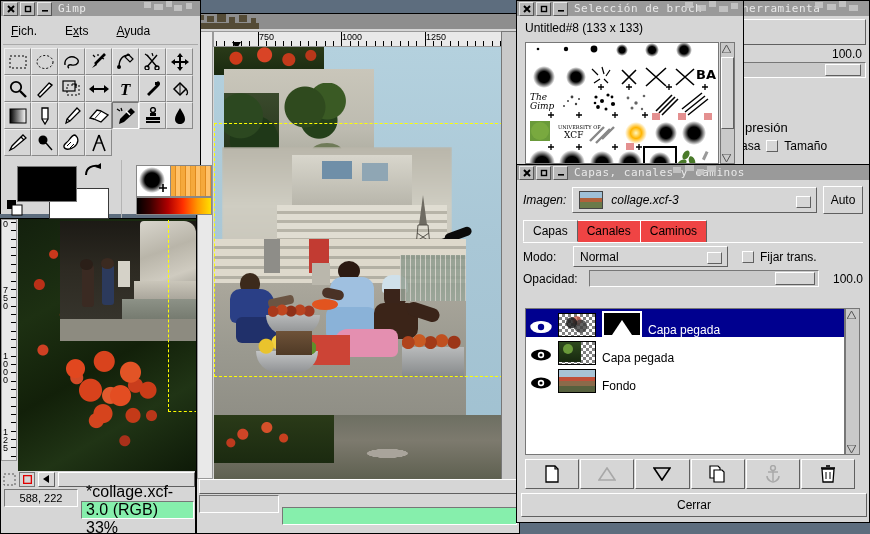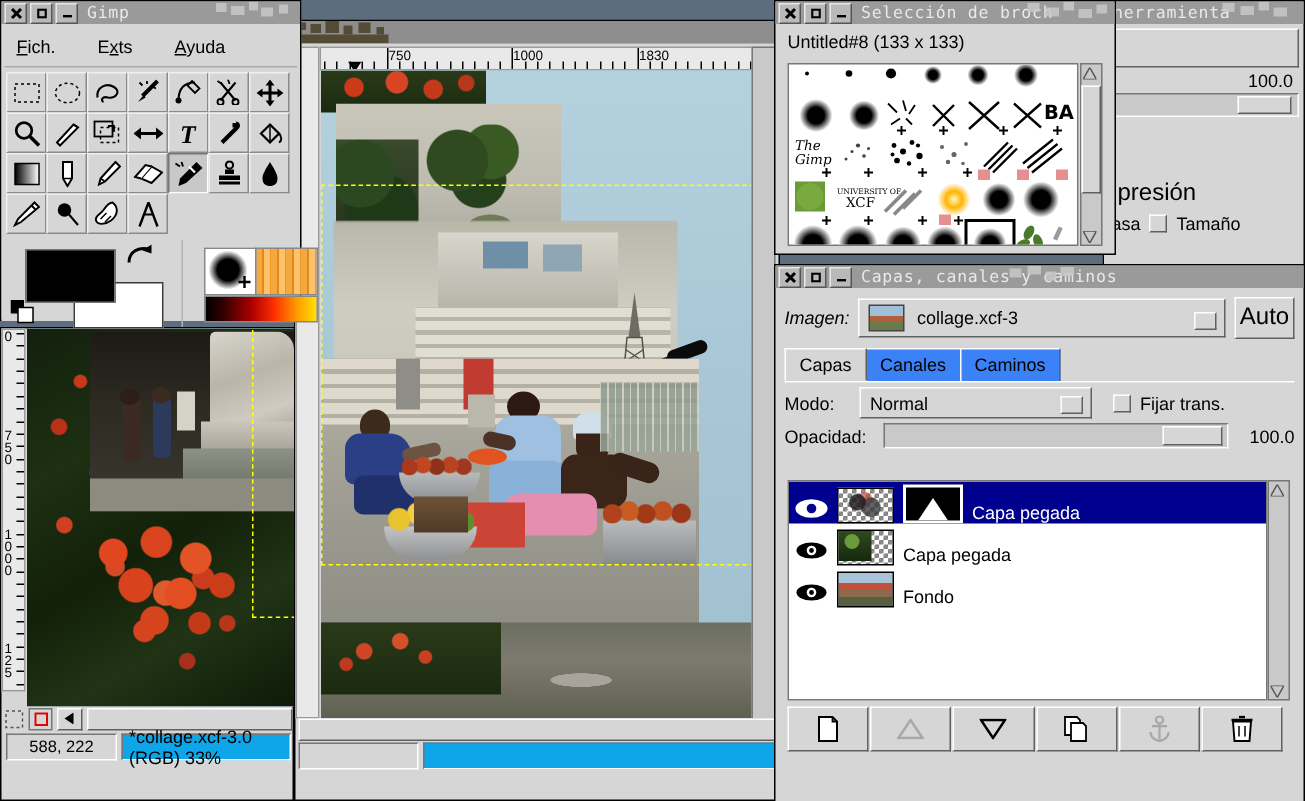--- a/index.html
+++ b/index.html
@@ -69,39 +69,39 @@
   .rulerH{height:16px;background:#e9e9e9;position:relative;overflow:hidden;
           border:1px solid #999;box-sizing:border-box;}
   .rulerV{width:16px;background:#e9e9e9;position:relative;overflow:hidden;
           border:1px solid #999;box-sizing:border-box;}
   .rulerH .lbl{position:absolute;top:0px;font-size:9px;font-family:"Liberation Sans",sans-serif;}
   .rulerV .lbl{position:absolute;left:1px;font-size:9px;width:9px;line-height:8px;word-break:break-all;}
   .tick{position:absolute;background:#000;}
 
   .canvas{position:absolute;overflow:hidden;background:#aac7d8;}
   .sb-coord{width:72px;height:16px;background:#d6d6d6;display:flex;align-items:center;justify-content:center;font-size:11px;}
-  .sb-msg{flex:1;height:16px;background:#0ea5e9;display:flex;align-items:center;padding-left:4px;font-size:12px;}
+  .sb-msg{flex:1;height:16px;background:#86efac;display:flex;align-items:center;padding-left:4px;font-size:16px;margin-top:12px;}
 
   
   #brushwin{left:516px;top:0;width:228px;height:170px;border:1px solid #000;}
   .bd-label{font-size:12px;padding:5px 0 4px 8px;}
   .bd-grid{position:absolute;left:8px;top:41px;width:192px;height:120px;background:#fff;border:1px solid #777;overflow:hidden;}
   .bd-scroll{position:absolute;right:8px;top:41px;width:13px;height:120px;background:#c9c9c9;border:1px solid #777;}
 
   
   #toolopt{left:735px;top:0;width:135px;height:180px;border:1px solid #000;}
 
   
-  #layerwin{left:516px;top:176px;width:354px;height:359px;border:1px solid #000;}
+  #layerwin{left:516px;top:164px;width:354px;height:359px;border:1px solid #000;}
   .lw-row{display:flex;align-items:center;padding:4px 6px;gap:6px;}
   .combo{flex:1;height:21px;background:#d6d6d6;display:flex;align-items:center;
          padding:0 2px 0 6px;box-sizing:border-box;font-size:12px;position:relative;}
   .combo .arrowbox{position:absolute;right:5px;top:5px;width:13px;height:10px;background:#d6d6d6;}
   .tabs{display:flex;padding-left:6px;margin-top:2px;}
-  .tab{padding:3px 9px 3px 9px;font-size:12px;background:#3b82f6;
+  .tab{padding:3px 9px 3px 9px;font-size:12px;background:#ef4444;
        border-top:1px solid #fff;border-left:1px solid #fff;border-right:1px solid #606060;
        margin-right:-1px;}
   .tab.act{background:#d6d6d6;border-bottom:1px solid #d6d6d6;position:relative;z-index:2;}
   .layerlist{position:absolute;left:8px;top:143px;width:318px;height:145px;background:#fff;border:1px solid #777;overflow:hidden;}
   .layerrow{display:flex;align-items:flex-end;height:28px;padding-left:4px;gap:6px;font-size:12px;}
   .layerrow.sel{background:#00008f;color:#fff;}
   .thumb{width:36px;height:22px;border:1px solid #000;flex:none;}
   .mask{width:36px;height:22px;border:2px solid #fff;flex:none;background:#000;position:relative;overflow:hidden;}
   .ll-scroll{position:absolute;right:9px;top:143px;width:13px;height:145px;background:#c9c9c9;border:1px solid #777;}
   .lbtns{position:absolute;left:8px;top:294px;width:331px;height:30px;display:flex;}
@@ -242,21 +242,21 @@
             <rect x="54" y="4" width="5" height="5"></rect>
           <rect x="0" y="9" width="62" height="6"></rect>
         </g>
       </svg>
     </div>
   </div>
 
   <div class="rulerH" style="position:absolute;left:16px;top:17px;width:290px;">
     <div class="lbl" style="left:45px;">750</div>
     <div class="lbl" style="left:128px;">1000</div>
-    <div class="lbl" style="left:212px;">1830</div>
+    <div class="lbl" style="left:212px;">1250</div>
     <div id="hticks">
         <div class="tick" style="left:2.0px;bottom:0;width:1px;height:5px;"></div>
         <div class="tick" style="left:10.3px;bottom:0;width:1px;height:5px;"></div>
         <div class="tick" style="left:18.7px;bottom:0;width:1px;height:5px;"></div>
         <div class="tick" style="left:27.0px;bottom:0;width:1px;height:5px;"></div>
         <div class="tick" style="left:35.4px;bottom:0;width:1px;height:5px;"></div>
         <div class="tick" style="left:43.8px;bottom:0;width:1px;height:14px;"></div>
         <div class="tick" style="left:52.1px;bottom:0;width:1px;height:5px;"></div>
         <div class="tick" style="left:60.5px;bottom:0;width:1px;height:5px;"></div>
         <div class="tick" style="left:68.8px;bottom:0;width:1px;height:5px;"></div>
@@ -699,21 +699,21 @@
         </svg>
     </div>
   </div>
   <div style="padding:3px;">
     <div class="out" style="height:24px;background:#d6d6d6;"></div>
     <div style="text-align:right;padding:2px 4px 1px 0;font-size:12px;">100.0</div>
     <div class="in" style="height:14px;background:#c9c9c9;position:relative;">
       <div style="position:absolute;right:4px;top:1px;width:34px;height:10px;background:#d6d6d6;" class="out"></div>
     </div>
     <div style="height:42px;"></div>
-    <div style="font-size:16px;padding-left:6px;">presión</div>
+    <div style="font-size:13px;padding-left:6px;">presión</div>
     <div style="display:flex;align-items:center;gap:6px;padding-left:2px;margin-top:4px;font-size:12px;">
       <span>asa</span>
       <span class="chk out2"></span>
       <span>Tamaño</span>
     </div>
   </div>
 </div>
 
 <div class="win" id="brushwin">
   <div class="tbar">
@@ -922,28 +922,28 @@
             <rect x="16" y="0" width="9" height="6"></rect>
             <rect x="28" y="4" width="7" height="6"></rect>
             <rect x="38" y="1" width="9" height="6"></rect>
           </g>
         </svg>
     </div>
   </div>
 
   <div class="lw-row" style="padding-top:6px;">
     <span style="font-size:12px;font-style:italic;">Imagen:</span>
-    <div class="combo out" style="height:26px;">
+    <div class="combo out" style="height:26px;font-style:italic;">
       <div style="width:22px;height:16px;border:1px solid #444;margin-right:8px;flex:none;overflow:hidden;">
         <div style="width:100%;height:100%;background:linear-gradient(180deg,#9fc0d6 0 40%,#b0603a 40% 62%,#6a7a4a 62% 100%);"></div>
       </div>
       <span>collage.xcf-3</span>
       <span class="arrowbox out2" style="top:8px;"></span>
     </div>
-    <div class="out" style="width:38px;height:26px;display:flex;align-items:center;justify-content:center;font-size:16px;background:#d6d6d6;text-align:right;">Auto</div>
+    <div class="out" style="width:38px;height:26px;display:flex;align-items:center;justify-content:center;font-size:12px;background:#d6d6d6;text-align:right;">Auto</div>
   </div>
 
   <div class="tabs">
     <div class="tab act">Capas</div>
     <div class="tab">Canales</div>
     <div class="tab">Caminos</div>
   </div>
   <div style="height:1px;background:#fff;margin:0 6px;"></div>
 
   <div class="lw-row" style="padding:3px 6px;">
@@ -1059,13 +1059,14 @@
     <div class="lbtn out">
       <svg width="16" height="18">
           <path d="M2 4 L14 4 L13 17 L3 17 Z" fill="#fff" stroke="#000" stroke-width="1.3"></path>
           <path d="M1 3 L15 3" stroke="#000" stroke-width="1.6"></path>
           <path d="M6 1 L10 1" stroke="#000" stroke-width="1.6"></path>
           <path d="M6 7 L6 14 M10 7 L10 14" stroke="#000" stroke-width="1"></path>
         </svg>
     </div>
   </div>
 
+  <div class="closebar out">Cerrar</div>
 </div>
 
 </body></html>

